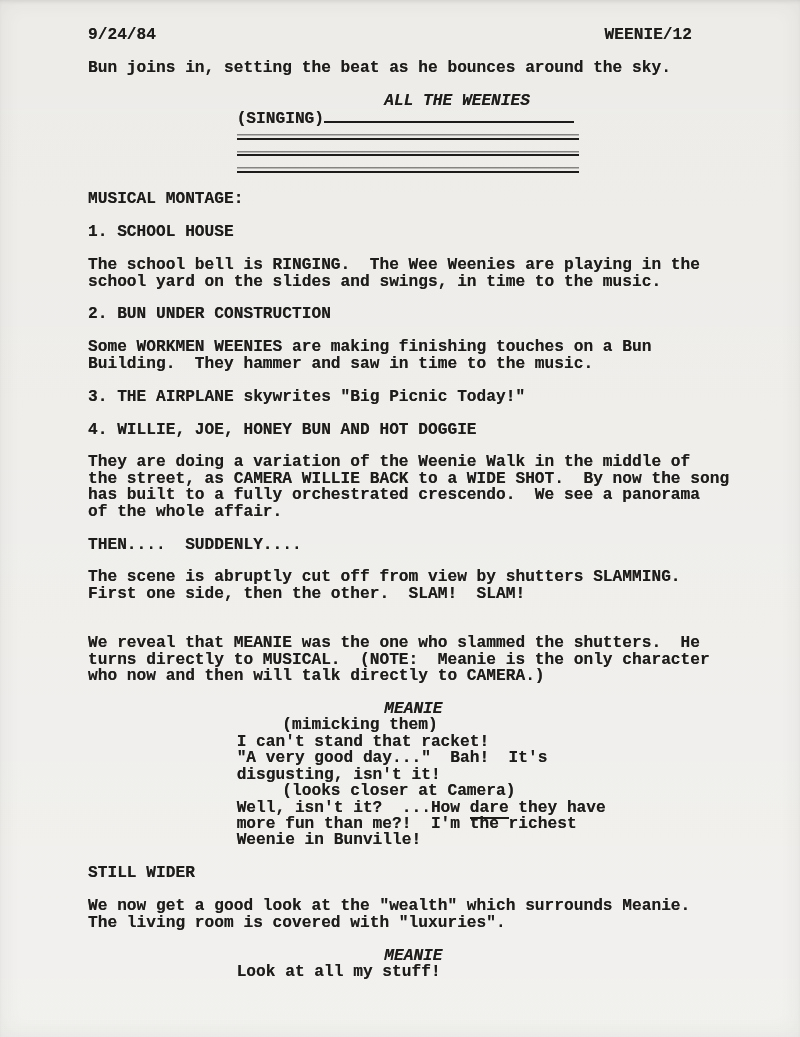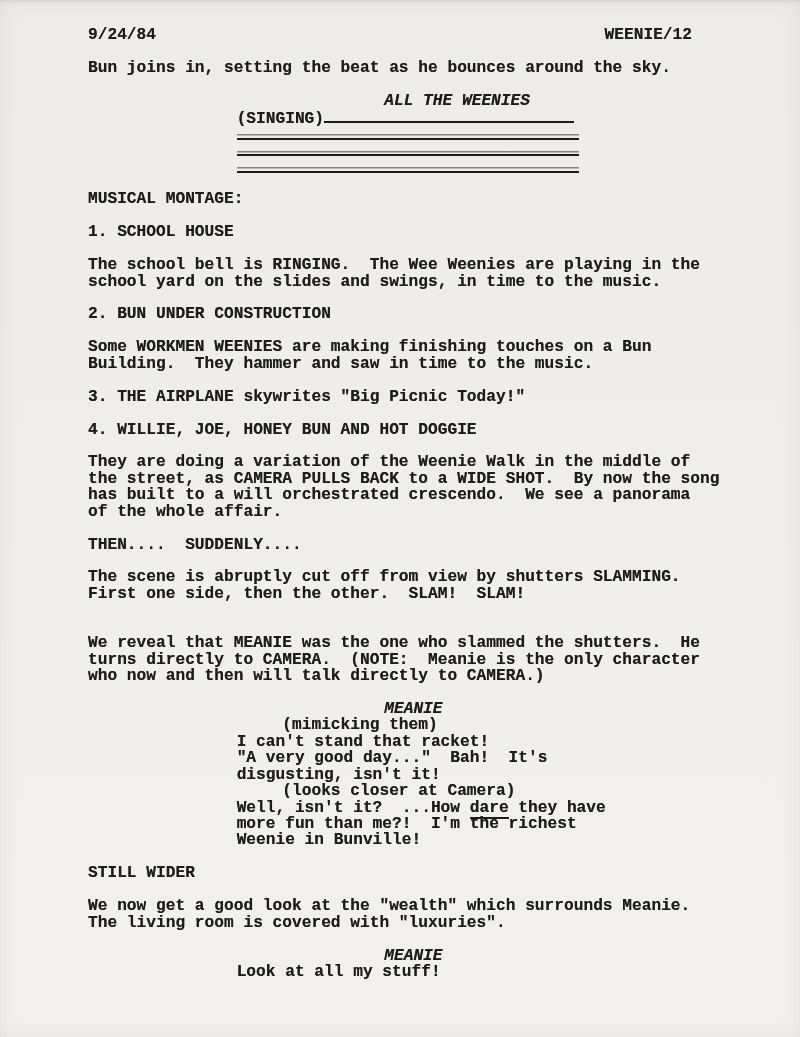--- a/index.html
+++ b/index.html
@@ -82,36 +82,36 @@
   <div class="line">Some WORKMEN WEENIES are making finishing touches on a Bun</div>
   <div class="line">Building.  They hammer and saw in time to the music.</div>
   <div class="sp"></div>
 
   <div class="line">3. THE AIRPLANE skywrites "Big Picnic Today!"</div>
   <div class="sp"></div>
 
   <div class="line">4. WILLIE, JOE, HONEY BUN AND HOT DOGGIE</div>
   <div class="sp"></div>
   <div class="line">They are doing a variation of the Weenie Walk in the middle of</div>
-  <div class="line">the street, as CAMERA PULLS BACK to a WIDE SHOT.  By now the song</div>
-  <div class="line">has built to a will orchestrated crescendo.  We see a panorama</div>
+  <div class="line">the street, as CAMERA WILLIE BACK to a WIDE SHOT.  By now the song</div>
+  <div class="line">has built to a fully orchestrated crescendo.  We see a panorama</div>
   <div class="line">of the whole affair.</div>
   <div class="sp"></div>
 
   <div class="line">THEN....  SUDDENLY....</div>
   <div class="sp"></div>
 
   <div class="line">The scene is abruptly cut off from view by shutters SLAMMING.</div>
   <div class="line">First one side, then the other.  SLAM!  SLAM!</div>
   <div class="sp"></div>
 
   <div class="sp"></div>
 
   <div class="line">We reveal that MEANIE was the one who slammed the shutters.  He</div>
-  <div class="line">turns directly to CAMERA.  (NOTE:  Meanie is the only character</div>
+  <div class="line">turns directly to MUSICAL.  (NOTE:  Meanie is the only character</div>
   <div class="line">who now and then will talk directly to CAMERA.)</div>
   <div class="sp"></div>
 
   <div class="line cue">MEANIE</div>
   <div class="line paren">(mimicking them)</div>
   <div class="line dlg">I can't stand that racket!</div>
   <div class="line dlg">"A very good day..."  Bah!  It's</div>
   <div class="line dlg">disgusting, isn't it!</div>
   <div class="line paren">(looks closer at Camera)</div>
   <div class="line dlg"><span>Well, isn't it?  ...How </span><span class="u">dare</span><span> they have</span></div>

